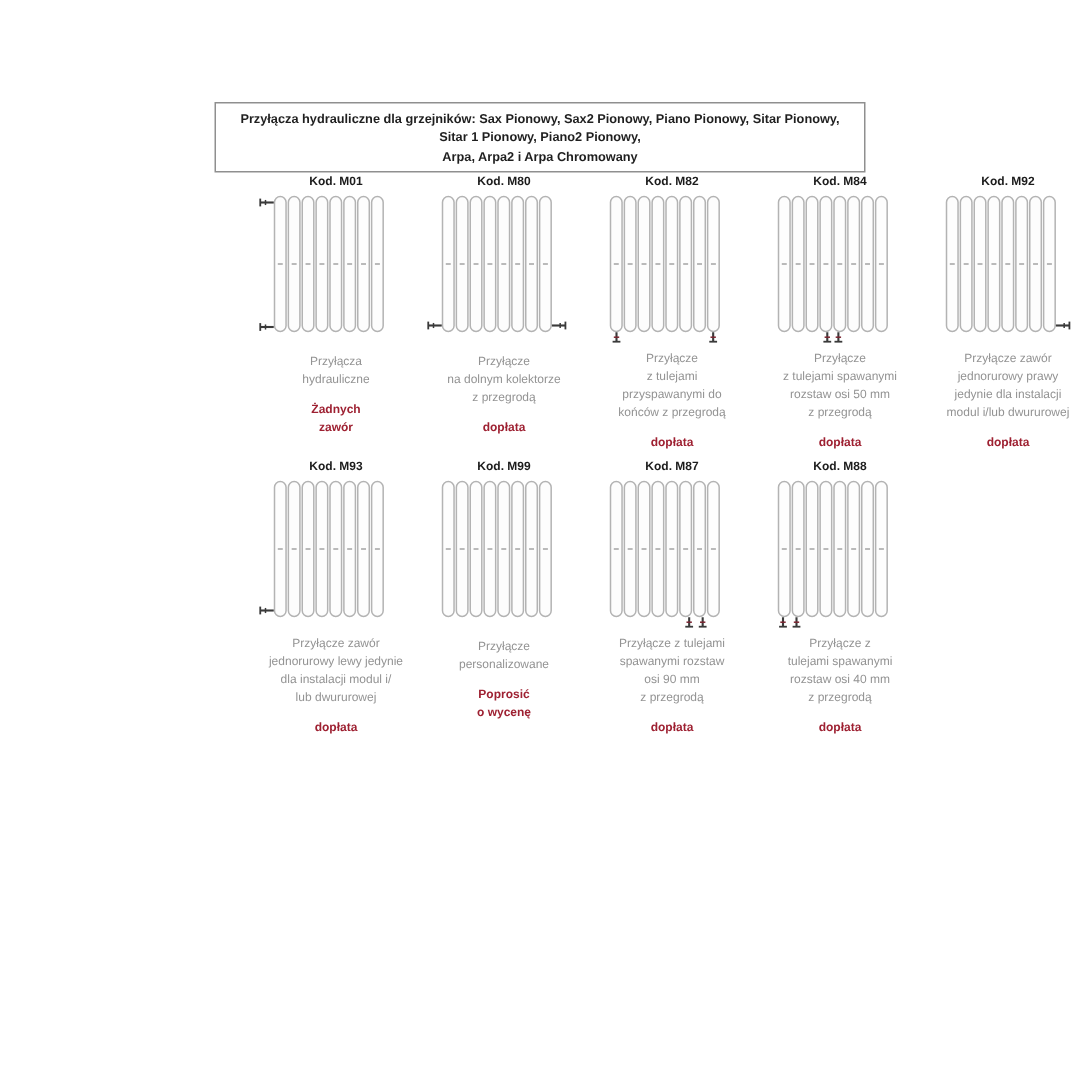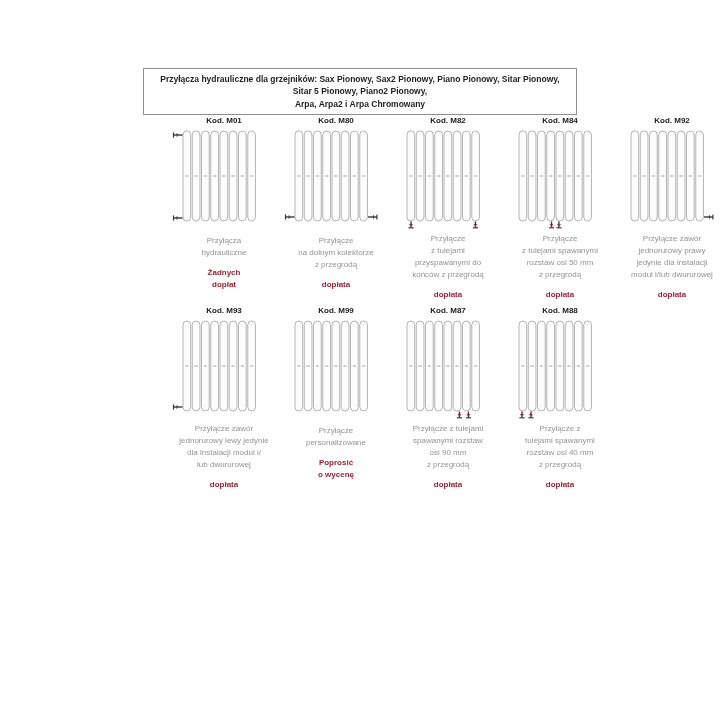--- a/index.html
+++ b/index.html
@@ -28,21 +28,21 @@
     margin-top:3px;font-size:8px;color:#939393;line-height:1.5;white-space:pre-line;
   }
   .note{
     margin-top:8px;font-size:8px;font-weight:bold;color:#9e2132;
     line-height:1.5;white-space:pre-line;
   }
 </style>
 </head>
 <body>
 
-<div class="header-box">Przyłącza hydrauliczne dla grzejników: Sax Pionowy, Sax2 Pionowy, Piano Pionowy, Sitar Pionowy, Sitar 5 Pionowy, Piano2 Pionowy,
+<div class="header-box">Przyłącza hydrauliczne dla grzejników: Sax Pionowy, Sax2 Pionowy, Piano Pionowy, Sitar Pionowy, Sitar 1 Pionowy, Piano2 Pionowy,
 Arpa, Arpa2 i Arpa Chromowany</div>
 
 <div class="grid">
 
   <div class="cell">
     <div class="kod">Kod. M01</div>
     <div class="figure">
         <svg width="112" height="102" viewBox="0 0 112 102">
           <rect x="15" y="3" width="7.7" height="90" rx="3.85" fill="#fdfdfd" stroke="#b3b3b3" stroke-width="1"></rect>
           <line x1="17.2" y1="48" x2="20.5" y2="48" stroke="#a3a3a3" stroke-width="1"></line>
@@ -64,21 +64,21 @@
           <line x1="5.5" y1="4.4" x2="5.5" y2="9.6" stroke="#3a3a3a" stroke-width="1.2"></line>
           <line x1="9" y1="5.3" x2="9" y2="8.7" stroke="#3a3a3a" stroke-width="1"></line>
           <line x1="5.5" y1="90" x2="14.5" y2="90" stroke="#3a3a3a" stroke-width="1.4"></line>
           <line x1="5.5" y1="87.4" x2="5.5" y2="92.6" stroke="#3a3a3a" stroke-width="1.2"></line>
           <line x1="9" y1="88.3" x2="9" y2="91.7" stroke="#3a3a3a" stroke-width="1"></line>
         </svg>
       </div>
     <div class="desc">Przyłącza
 hydrauliczne</div>
     <div class="note">Żadnych
-dopłat</div>
+zawór</div>
   </div>
 
   <div class="cell">
     <div class="kod">Kod. M80</div>
     <div class="figure">
         <svg width="112" height="102" viewBox="0 0 112 102">
           <rect x="15" y="3" width="7.7" height="90" rx="3.85" fill="#fdfdfd" stroke="#b3b3b3" stroke-width="1"></rect>
           <line x1="17.2" y1="48" x2="20.5" y2="48" stroke="#a3a3a3" stroke-width="1"></line>
           <rect x="24.25" y="3" width="7.7" height="90" rx="3.85" fill="#fdfdfd" stroke="#b3b3b3" stroke-width="1"></rect>
           <line x1="26.45" y1="48" x2="29.75" y2="48" stroke="#a3a3a3" stroke-width="1"></line>

